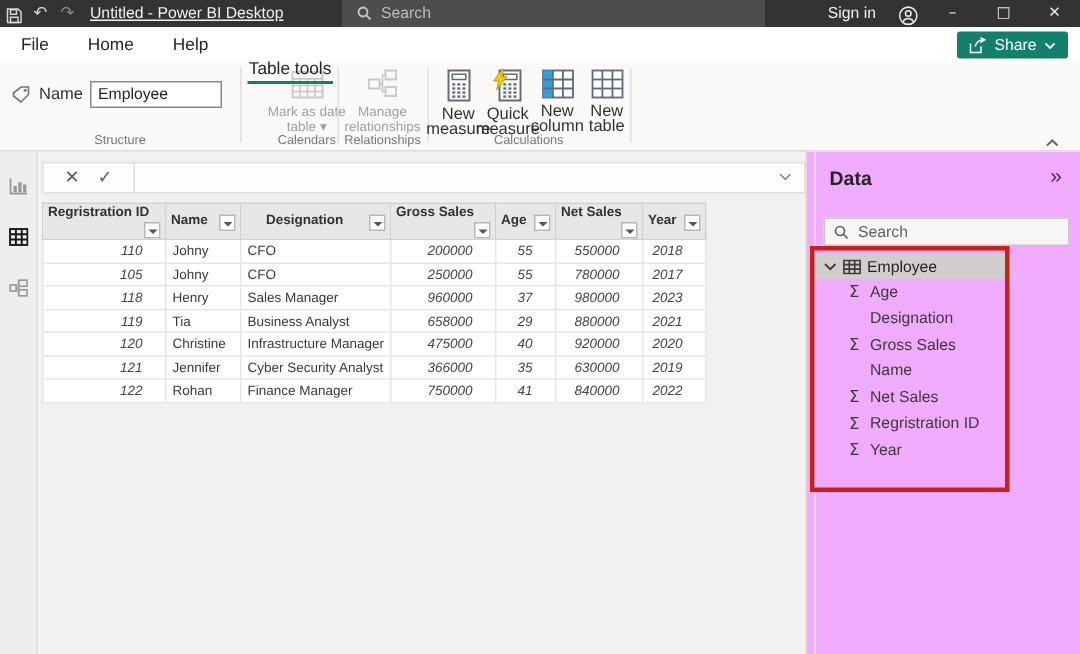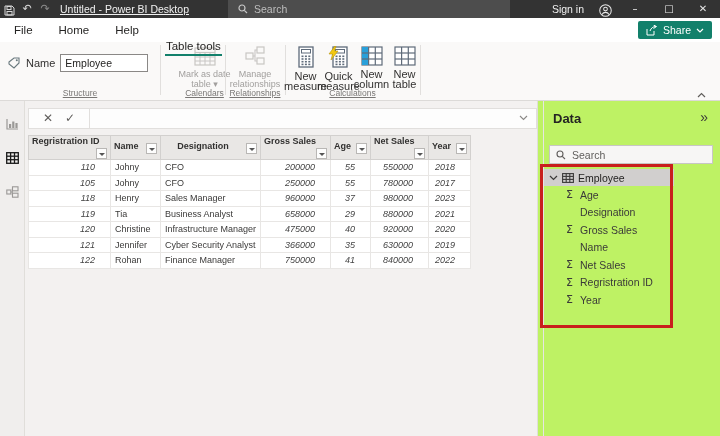--- a/index.html
+++ b/index.html
@@ -32,21 +32,21 @@
     border-bottom:2px solid var(--accent); padding:3px 1px 2px 1px;margin-top:32px; }
   #share-btn { position:absolute; right:8px; top:3px; height:18px; background:var(--accent);
     color:#ffffff; border-radius:2px; display:flex; align-items:center; gap:5px;
     padding:0 8px; font-size:10.5px; }
 
   
   #ribbon { position:absolute; left:0; top:42px; width:720px; height:59px; background:#faf9f8;
     border-bottom:1px solid #dcdad8; z-index:10; }
   .rib-sep { position:absolute; top:3px; width:1px; height:50px; background:#e1dfdd; }
   .group-label { position:absolute; bottom:2px; font-size:8.5px; color:#797775; width:100%;
-    text-align:center;text-decoration:underline; }
+    text-align:center; }
   .rib-group { position:absolute; top:0; height:58px; }
   #grp-structure { left:0; width:160px; }
   #grp-calendars { left:172px; width:65px; }
   #grp-relationships { left:225px; width:60px; }
   #grp-calculations { left:285px; width:135px; }
   #name-row { position:absolute; left:8px; top:12px; display:flex; align-items:center; gap:5px; }
   #name-row label { font-size:11px; color:#323130; }
   #name-input { width:88px; height:18px; border:1px solid #8a8886; background:#fff;
     font-size:10.5px; padding:0 4px; font-family:inherit; color:#252423; }
   .big-btn { position:absolute; top:4px; width:100%; display:flex; flex-direction:column;
@@ -82,21 +82,21 @@
     padding:0 4px; white-space:nowrap; }
   td.num { font-style:italic; text-align:right; padding-right:15px; color:#444; }
   .filter-btn { display:inline-block; width:11px; height:11px; background:#fdfdfd;
     border:1px solid #b9b7b5; vertical-align:middle; margin-left:4px; position:relative; }
   .filter-btn::after { content:""; position:absolute; left:2px; top:4px; border-left:3px solid transparent;
     border-right:3px solid transparent; border-top:3px solid #555; }
   th .filter-btn { float:right; margin-top:2px; }
 
   
   #data-pane { position:absolute; left:537px; top:101px; width:183px; height:335px;
-    background:#bef264; border-left:1px solid #e0deda; }
+    background:#f0abfc; border-left:1px solid #e0deda; }
   #data-pane::before { content:""; position:absolute; left:5px; top:0; width:1px; height:335px;
     background:#e7e5e3; }
   #dp-header { position:absolute; left:15px; top:10px; font-size:13px; font-weight:700; color:#252423; }
   #dp-collapse { position:absolute; right:12px; top:8px; font-size:14px; color:#3b3a39; }
   #dp-search { position:absolute; left:11px; top:44px; width:164px; height:19px;
     border:1px solid #c8c6c4; display:flex; align-items:center; gap:6px; padding-left:6px;
     background:#f7f6f5; }
   #dp-search input { background:transparent; border:none; outline:none; font-size:10.5px;
     color:#605e5c; width:120px; font-family:inherit; }
   #dp-search input::placeholder { color:#605e5c; }

